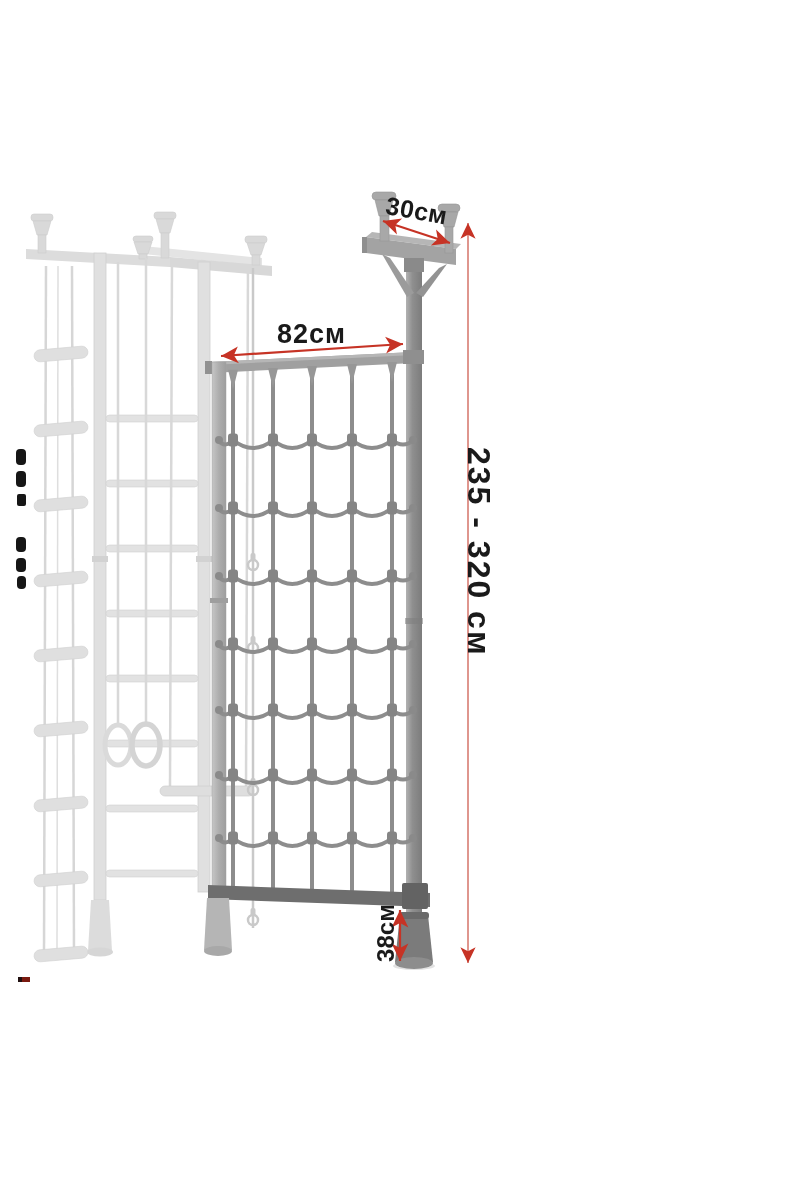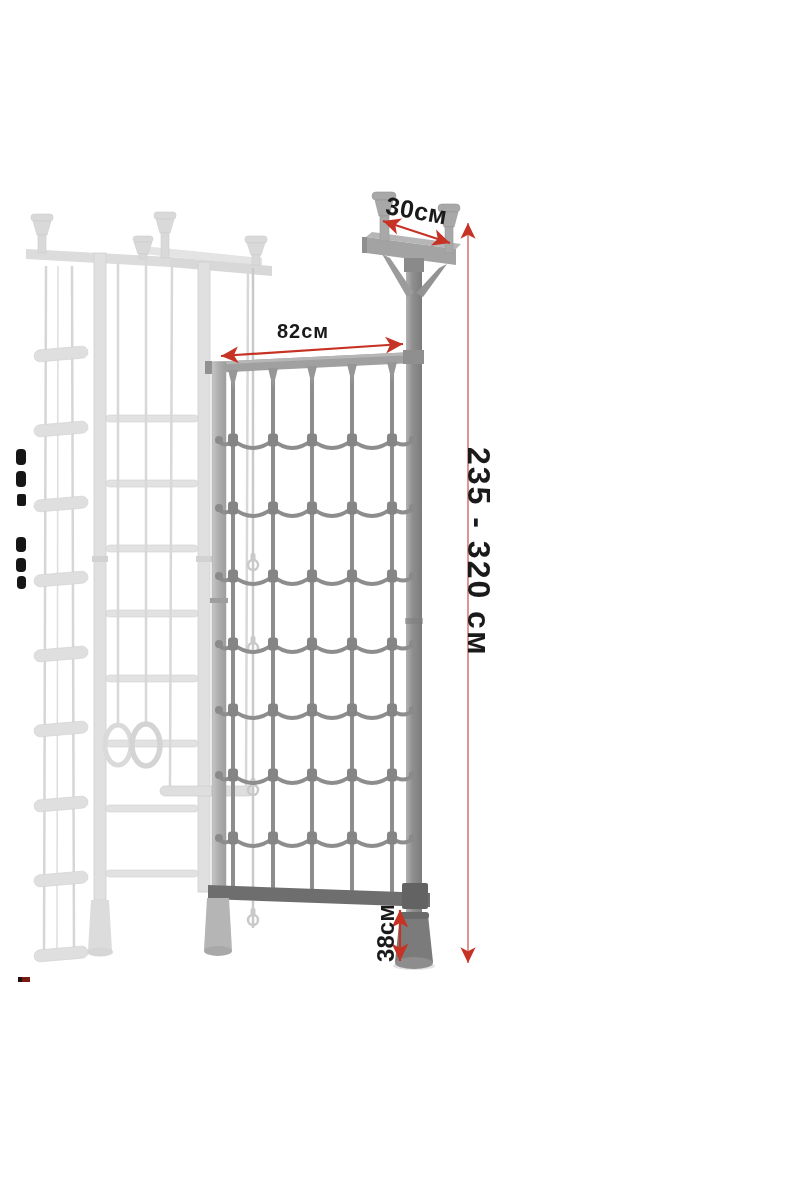--- a/index.html
+++ b/index.html
@@ -7,21 +7,21 @@
     position:relative;width:800px;height:1200px;background:#ffffff;
     overflow:hidden;font-family:"Liberation Sans",sans-serif;
   }
   #scene{position:absolute;left:0;top:0;}
   .dim-label{
     position:absolute;font-weight:bold;color:#1a1a1a;white-space:nowrap;
     font-family:"Liberation Sans",sans-serif;line-height:1;
   }
   #label-30{left:386px;top:193px;font-size:25px;letter-spacing:.5px;
     transform:rotate(10deg);transform-origin:left center;}
-  #label-82{left:277px;top:321px;font-size:20px;letter-spacing:1px;}
+  #label-82{left:277px;top:321px;font-size:27px;letter-spacing:1px;}
   #label-height{left:463px;top:447px;font-size:32px;letter-spacing:2px;
     writing-mode:vertical-rl;}
   #label-38{left:348px;top:921px;width:76px;font-size:24px;text-align:center;
     transform:rotate(-90deg);}
 </style>
 </head>
 <body>
 
 <div id="canvas">
 

